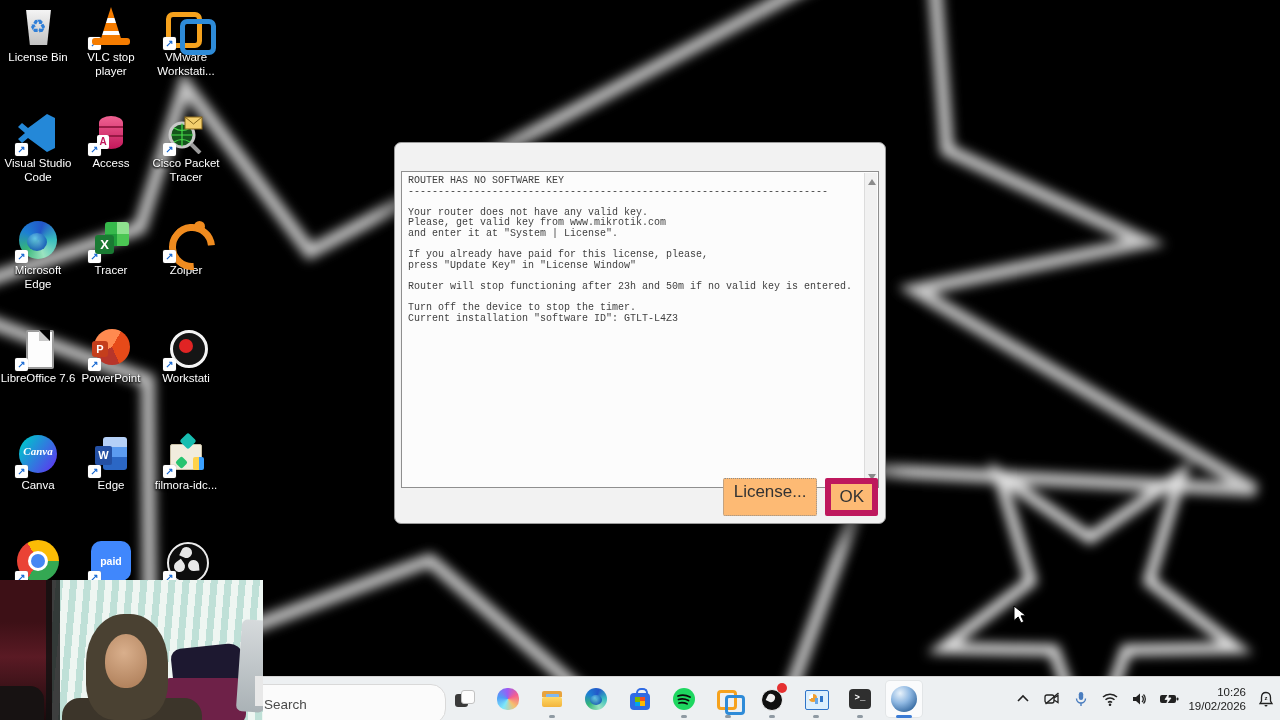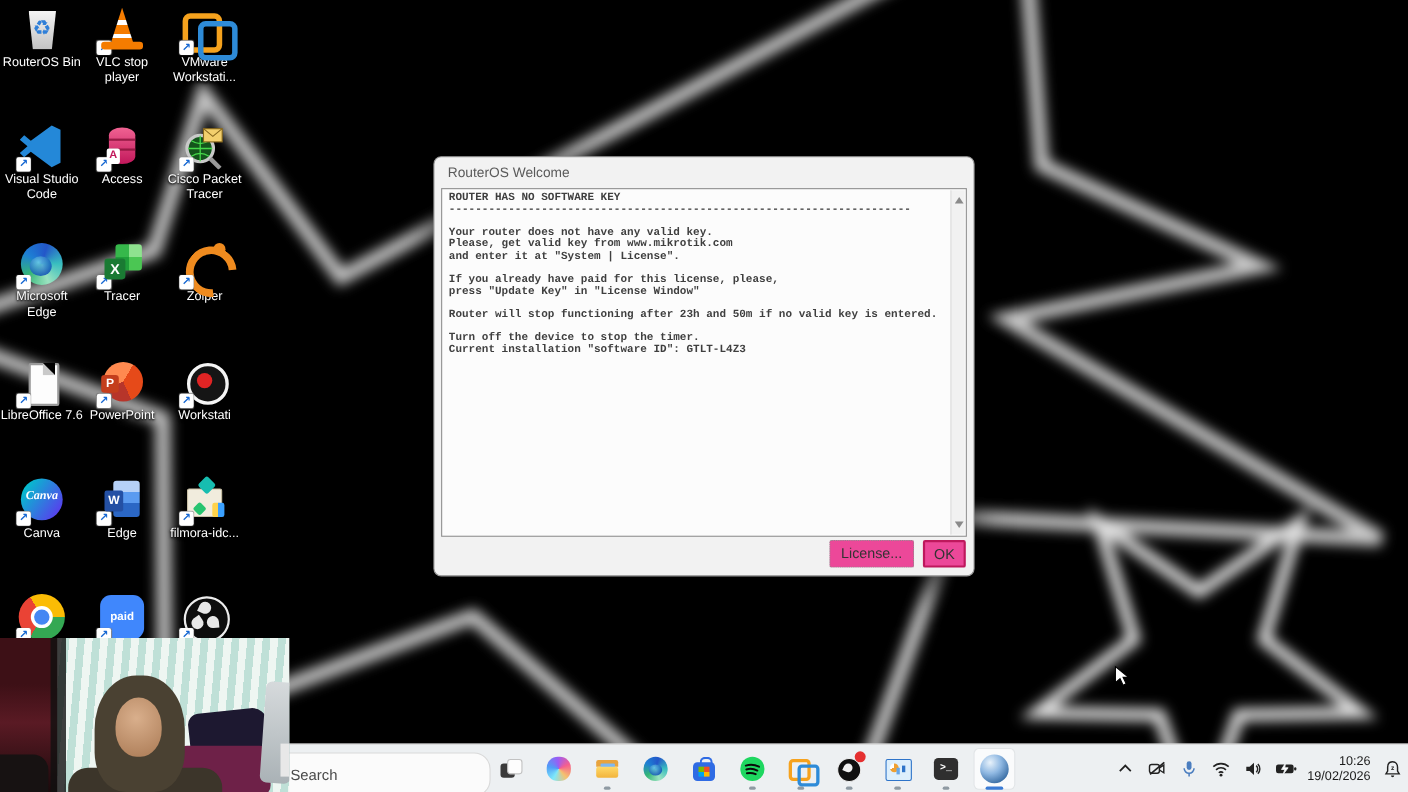--- a/index.html
+++ b/index.html
@@ -99,30 +99,30 @@
   .i-obs .b1{left:16px;top:7px;transform:rotate(25deg);}
   .i-obs .b2{left:9px;top:21px;transform:rotate(145deg);}
   .i-obs .b3{left:23px;top:20px;transform:rotate(265deg);}
 
   .ic svg{position:absolute;left:0;top:0;}
 
   
   #dialog{position:absolute;left:394px;top:142px;width:492px;height:382px;background:#f2f2f2;
       border:1px solid #9b9b9b;border-radius:7px;box-shadow:0 10px 30px rgba(0,0,0,.65);z-index:20;}
   #dlg-title{height:27px;padding:7px 12px 0;font-size:12.5px;color:#5a5a5a;}
-  #dlg-text{position:absolute;left:6px;right:6px;top:28px;bottom:35px;background:#fcfcfc;border:1px solid #8f8f8f;overflow:hidden;font-weight:bold;}
+  #dlg-text{position:absolute;left:6px;right:6px;top:28px;bottom:35px;background:#fcfcfc;border:1px solid #8f8f8f;overflow:hidden;}
   #dlg-text pre{margin:0;padding:4px 6px;font-family:"Liberation Mono","DejaVu Sans Mono",monospace;
       font-size:10px;line-height:10.6px;color:#3f3f3f;white-space:pre;}
   #dlg-scroll{position:absolute;top:1px;right:1px;bottom:1px;width:13px;background:#f1f1f1;border-left:1px solid #dcdcdc;}
   .s-arrow{position:absolute;left:3px;width:0;height:0;border-left:4px solid transparent;border-right:4px solid transparent;}
   .s-up{top:6px;border-bottom:6px solid #8a8a8a;}
   .s-dn{bottom:6px;border-top:6px solid #8a8a8a;}
   #dlg-btns{position:absolute;right:7px;bottom:7px;display:flex;gap:8px;}
-  .btn{font-size:13px;color:#333;background:#ec4899;padding:3px 10px;border:1px dotted #8c8c8c;border-radius:2px;}
-  .btn-ok{border:2px solid #be185d;padding:3px 8px;text-align:right;}
+  .btn{font-size:17px;color:#333;background:#fdba74;padding:3px 10px;border:1px dotted #8c8c8c;border-radius:2px;}
+  .btn-ok{border:6px solid #be185d;padding:3px 8px;text-align:right;}
 
   
   #taskbar{position:absolute;left:0;right:0;bottom:0;height:44px;background:#edf0f2;border-top:1px solid #d5d5d5;z-index:40;}
   #search{position:absolute;left:248px;top:7px;width:198px;height:40px;background:#fbfbfb;border:1px solid #d9d9d9;
       border-radius:15px;font-size:13.5px;color:#4a4a4a;display:flex;align-items:center;padding-left:15px;}
   #tb-icons{position:absolute;left:452px;top:0;height:44px;display:flex;align-items:center;gap:20px;}
   .tbi{width:24px;height:24px;position:relative;flex:0 0 auto;}
   .dash{position:absolute;left:50%;transform:translateX(-50%);bottom:-7px;width:6px;height:3px;border-radius:2px;background:#8f9aa3;}
   .t-view::before{content:"";position:absolute;left:3px;top:7px;width:13px;height:13px;background:#3a3a3a;border-radius:3px;}
   .t-view::after{content:"";position:absolute;left:9px;top:3px;width:12px;height:12px;background:#fdfdfd;border:1px solid #c2c2c2;border-radius:3px;}
@@ -198,21 +198,21 @@
     <g filter="url(#glow)" fill="none" stroke-linejoin="miter">
       <polygon points="185,85 310,252 930,-80 947,150 1145,242 915,290 1255,490 870,470 740,830 430,560 150,665 148,380 -70,300 140,228" stroke="#c9c9c9" stroke-width="13"></polygon>
       <polygon points="1090,755 1126,650 1237,648 1149,581 1181,475 1090,538 999,475 1031,581 943,648 1054,650" stroke="#e2e2e2" stroke-width="11"></polygon>
     </g>
   </svg>
 
   <div class="cell c1 r1">
     <div class="ic i-bin">
         <span class="glyph">♻</span>
       </div>
-    <div class="lbl">RouterOS Bin</div>
+    <div class="lbl">License Bin</div>
   </div>
   <div class="cell c2 r1">
     <div class="ic i-vlc">
         <span class="sc">↗</span>
       </div>
     <div class="lbl">VLC stop player</div>
   </div>
   <div class="cell c3 r1">
     <div class="ic i-vmw">
         <span class="sc">↗</span>
@@ -331,23 +331,20 @@
     <div class="ic i-obs">
       <span class="b1"></span>
         <span class="b2"></span>
         <span class="b3"></span>
       <span class="sc">↗</span>
     </div>
     <div class="lbl"></div>
   </div>
 
   <div id="dialog">
-    <div id="dlg-title">
-      <span>RouterOS Welcome</span>
-    </div>
     <div id="dlg-text">
       <pre>ROUTER HAS NO SOFTWARE KEY
 ----------------------------------------------------------------------
 
 Your router does not have any valid key.
 Please, get valid key from www.mikrotik.com
 and enter it at "System | License".
 
 If you already have paid for this license, please,
 press "Update Key" in "License Window"

